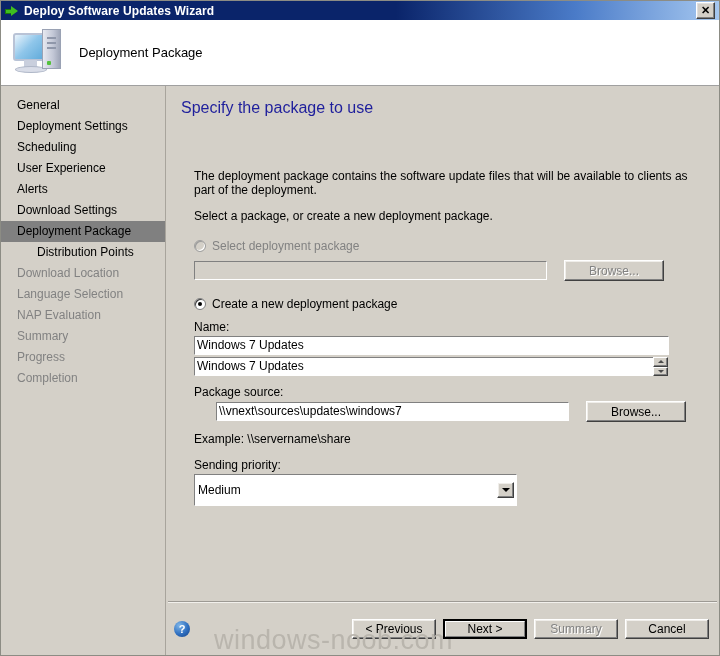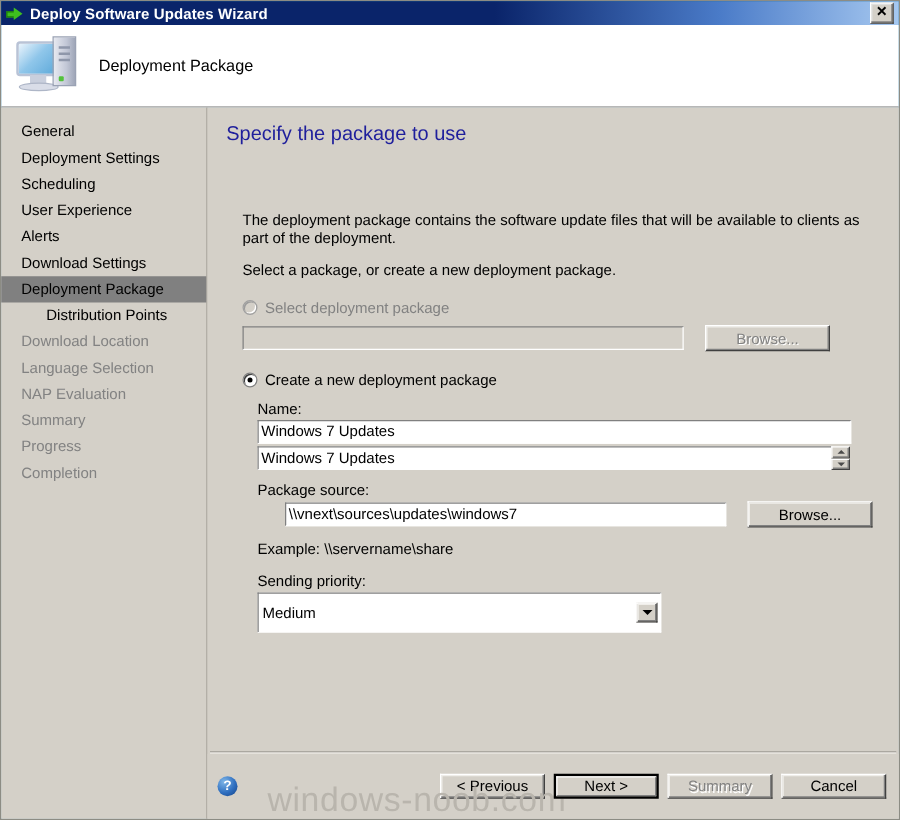--- a/index.html
+++ b/index.html
@@ -17,21 +17,21 @@
   }
 
   
   .window {
     position: absolute;
     left: 0; top: 0;
     width: 720px;
     height: 656px;
     box-sizing: border-box;
     border: 1px solid #8c8c84;
-    background: #0369a1;
+    background: #eab308;
     display: flex;
     flex-direction: column;
   }
 
   
   .titlebar {
     height: 19px;
     flex: 0 0 19px;
     background: linear-gradient(to right, #0a246a 0%, #0a246a 55%, #4a7bc8 80%, #a6c8f0 100%);
     display: flex;
@@ -294,21 +294,21 @@
     left: 0; top: 0; right: 0; bottom: 0;
     border: 1px solid;
     border-color: #ffffff #808080 #808080 #ffffff;
   }
 
   .sublabel {
     font-size: 12px;
     margin-top: 9px;
     margin-left: 6px;
   }
-  .indent { margin-left: 12px; }
+  .indent { margin-left: 0; }
 
   .spin-wrap { position: relative; display: flex; align-items: center; }
   .spinner {
     width: 15px; height: 19px;
     box-sizing: border-box;
     display: flex;
     flex-direction: column;
     margin-left: -1px;
   }
   .spin-half {

